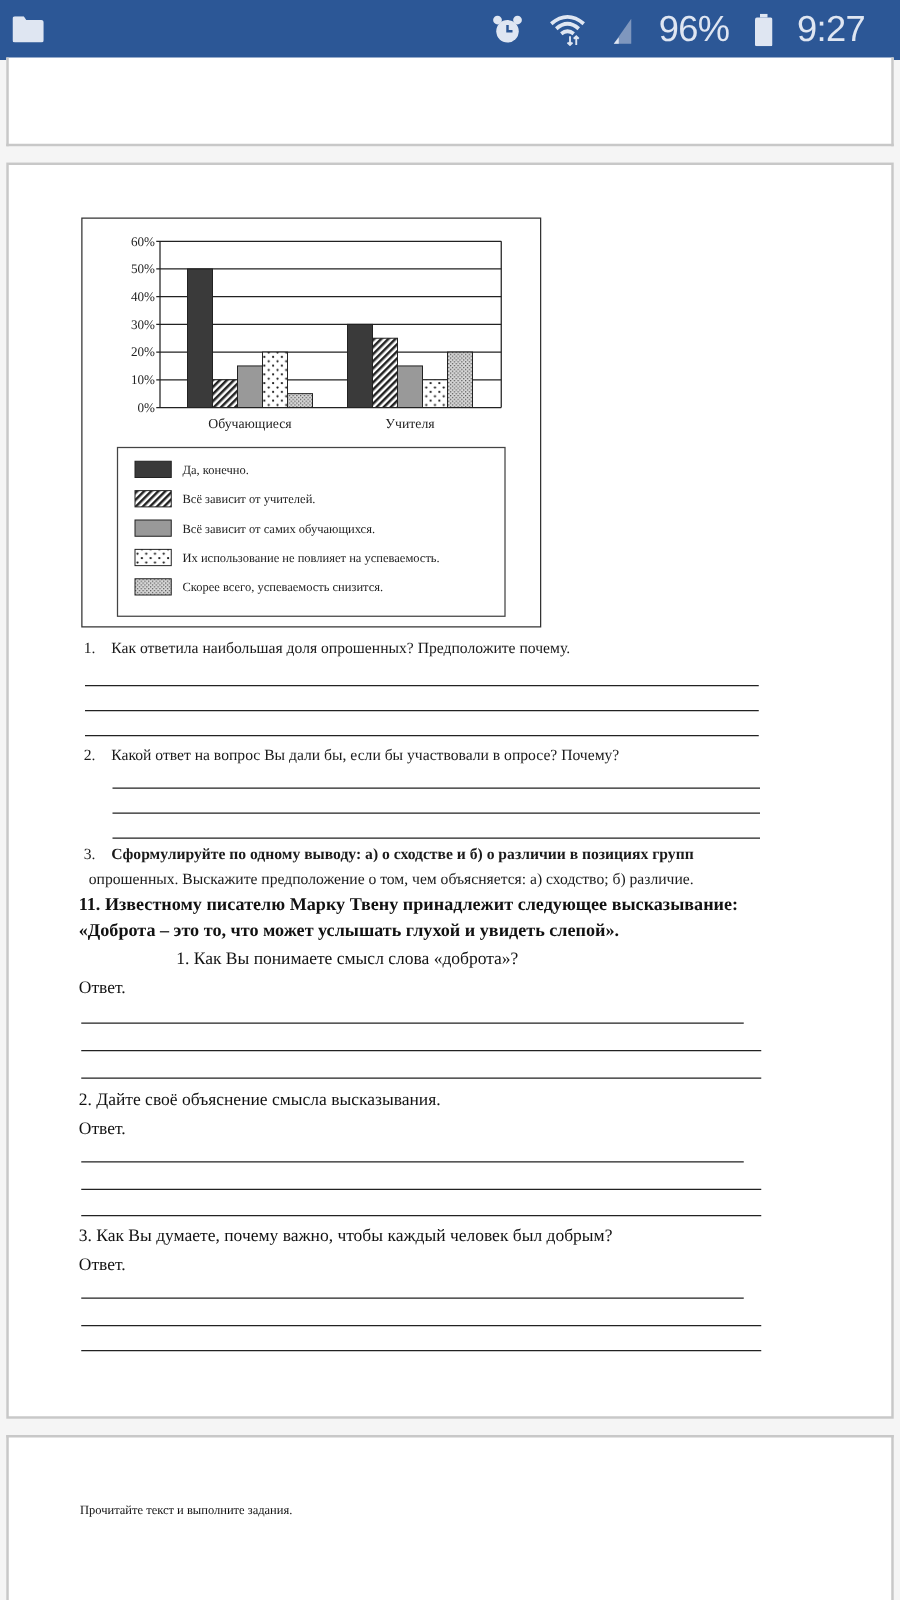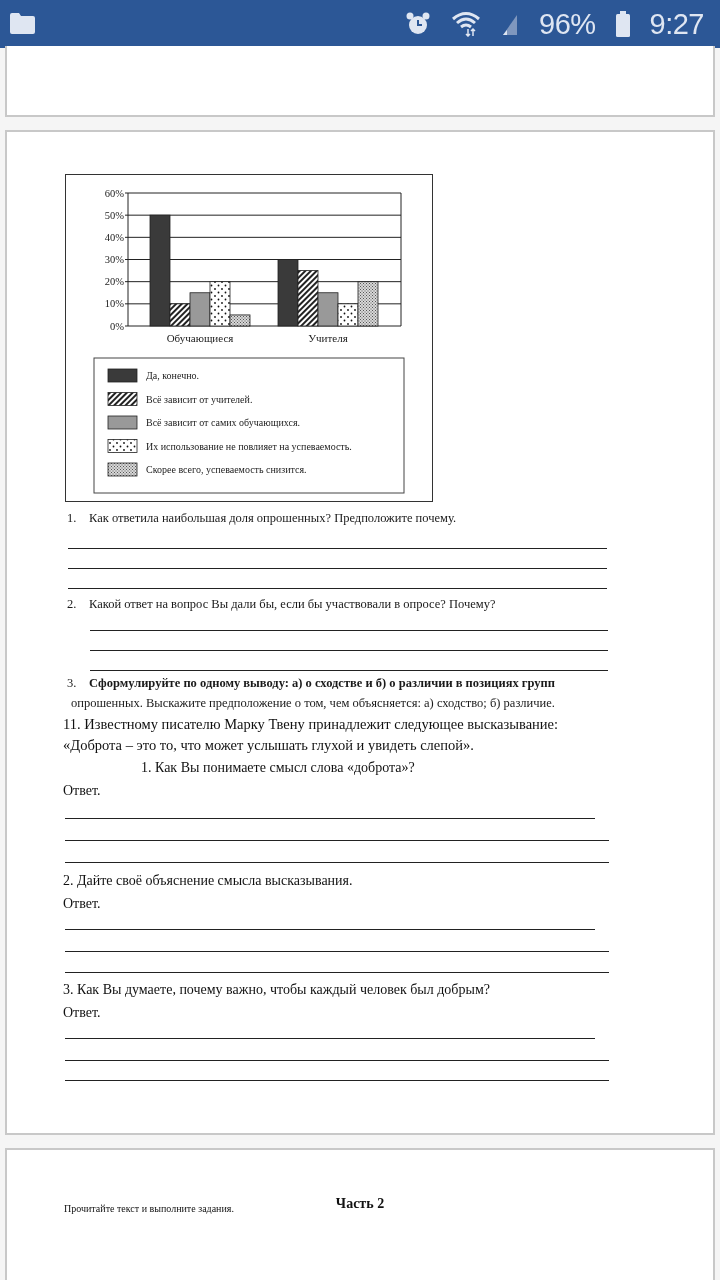--- a/index.html
+++ b/index.html
@@ -1,35 +1,35 @@
 <!DOCTYPE html>
 <html><head>
   <meta charset="utf-8">
   <style>
     * { box-sizing: border-box; margin: 0; padding: 0; }
     html, body { width: 720px; height: 1280px; overflow: hidden; background: #f5f5f5; }
     body { position: relative; font-family: "Liberation Serif", serif; color: #111; }
 
     .statusbar { position: absolute; left: 0; top: 0; width: 720px; height: 48px; background: #2c5796; color: #dfe6f2; }
     .sb-folder { position: absolute; left: 10px; top: 13px; width: 25px; height: 21px; }
-    .sb-right { position: absolute; right: 16px; top: 6px; height: 36px; display: flex; align-items: center; gap: 20px; }
+    .sb-right { position: absolute; right: 28px; top: 6px; height: 36px; display: flex; align-items: center; gap: 20px; }
     .sb-text { font-family: "Liberation Sans", sans-serif; font-size: 29px; color: #dfe6f2; letter-spacing: -0.5px; }
     .sb-icon { display: inline-block; }
 
     .page { position: absolute; left: 5px; width: 710px; background: #fff; border: 2px solid #c8c8c8; }
     .page1 { top: 46px; height: 71px; border-top: none; }
     .page2 { top: 130px; height: 1005px; }
     .page3 { top: 1148px; height: 140px; border-bottom: none; }
 
     .chart-frame { position: absolute; left: 58px; top: 42px; width: 368px; height: 328px; border: 1px solid #333; background: #fff; }
     .chart-svg { position: absolute; left: 0; top: 0; }
 
     .txt { position: absolute; font-size: 12.5px; white-space: nowrap; color: #1a1a1a; }
     .txt-lg { position: absolute; font-size: 14.5px; white-space: nowrap; color: #111; }
-    .bold { font-weight: normal; }
+    .bold { font-weight: bold; }
     .line { position: absolute; height: 1px; background: #222; }
 
     .part-title { position: absolute; left: 0; width: 706px; top: 46px; text-align: center; font-size: 14px; font-weight: bold; }
     .part-sub { position: absolute; left: 57px; top: 53px; font-size: 10px; }
   </style>
 </head>
 <body>
 
 <div class="statusbar">
   <svg class="sb-folder" viewBox="0 0 25 21">
@@ -172,15 +172,14 @@
   <div class="line" style="left:58px; top:840px; width:544px;"></div>
 
   <span class="txt-lg" style="left:56px; top:850px; font-size:14px;">3. Как Вы думаете, почему важно, чтобы каждый человек был добрым?</span>
   <span class="txt-lg" style="left:56px; top:873px; font-size:14px;">Ответ.</span>
   <div class="line" style="left:58px; top:906px; width:530px;"></div>
   <div class="line" style="left:58px; top:928px; width:544px;"></div>
   <div class="line" style="left:58px; top:948px; width:544px;"></div>
 </div>
 
 <div class="page page3">
-  <div class="part-title">Часть 2</div>
   <div class="part-sub">Прочитайте текст и выполните задания.</div>
 </div>
 
 </body></html>

